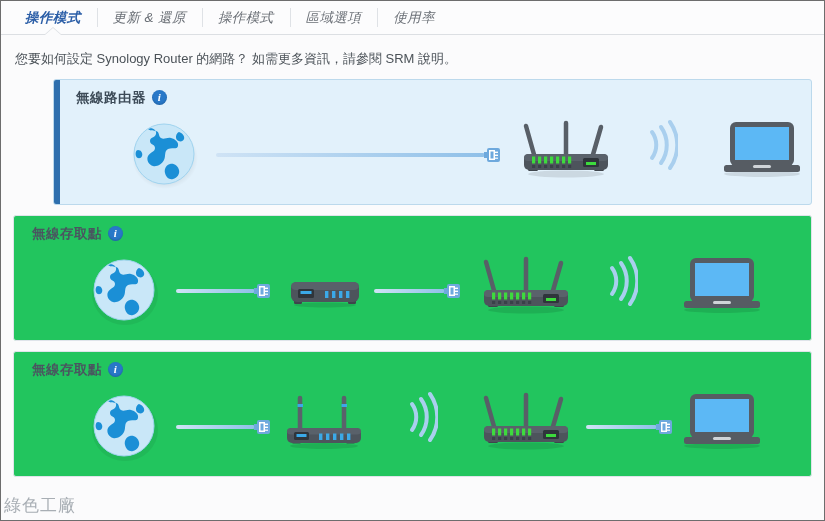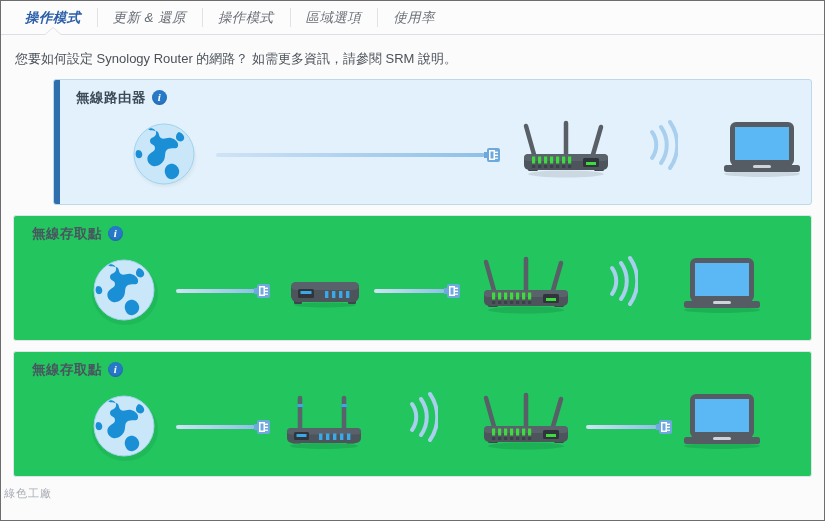--- a/index.html
+++ b/index.html
@@ -146,22 +146,22 @@
   
   .laptop{width:80px;height:62px;}
 
   
   .router3{width:92px;height:62px;}
   .router2{width:84px;height:58px;}
   .modem{width:74px;height:34px;}
 
   .watermark{
     position:absolute;
-    left:3px;bottom:19px;
-    font-size:11px;
+    left:3px;bottom:3px;
+    font-size:17px;
     color:#9aa1a8;
     opacity:.85;
     letter-spacing:1px;
     font-family:"DejaVu Sans",sans-serif;
     user-select:none;
   }
 </style>
 </head>
 <body>
 

